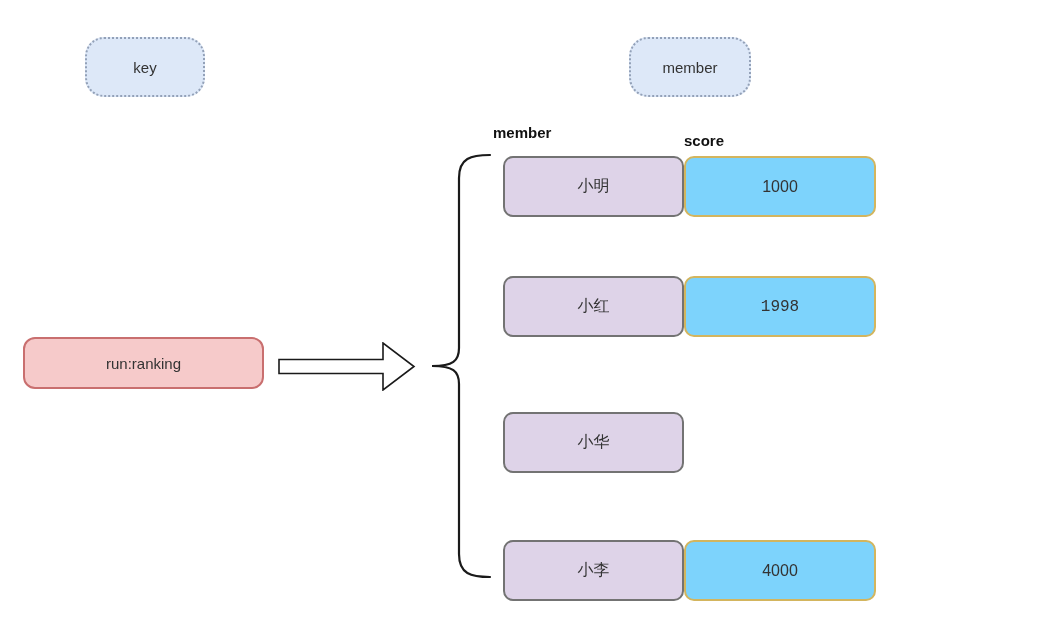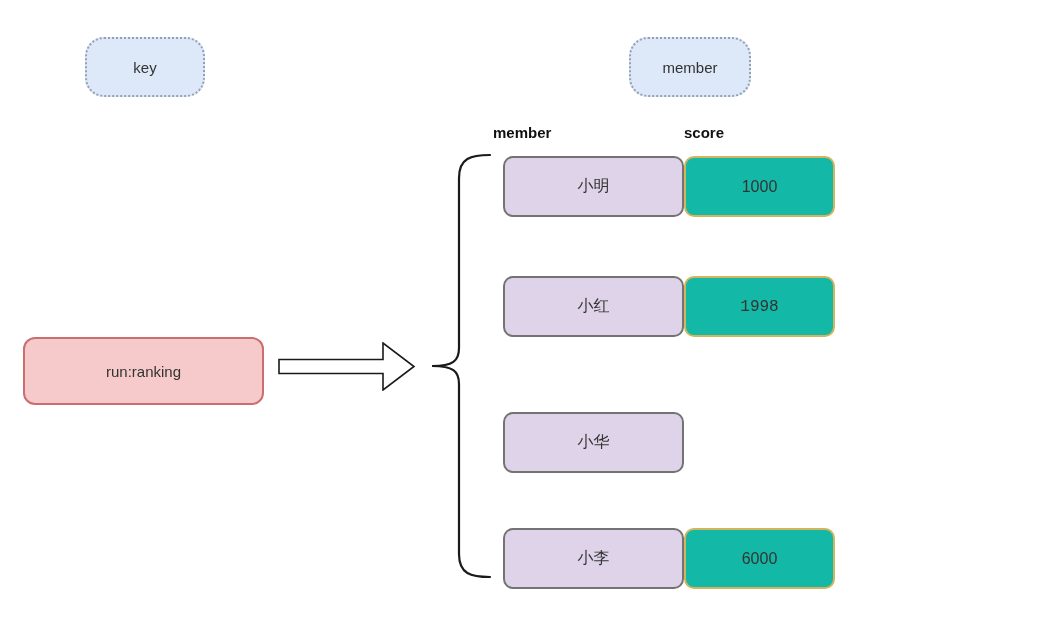--- a/index.html
+++ b/index.html
@@ -34,21 +34,21 @@
     top: 37px;
   }
   .legend-key   { left: 85px; }
   .legend-value { left: 629px; width: 122px; }
 
   
   .key-box {
     left: 23px;
     top: 337px;
     width: 241px;
-    height: 68px;
+    height: 52px;
     background: #f6caca;
     border: 2px solid #c96f6f;
     border-radius: 12px;
   }
 
   
   .arrow-holder {
     position: absolute;
     left: 278px;
     top: 342px;
@@ -67,50 +67,50 @@
   .col-header {
     position: absolute;
     top: 124px;
     font-weight: bold;
     font-size: 15px;
     color: #111111;
     text-align: left;
     width: 181px;
   }
   .col-header.member { left: 493px; }
-  .col-header.score  { left: 684px; width: 180px; }
+  .col-header.score  { left: 684px; width: 180px; margin-top: 8px; }
 
   
   .zrow { position: absolute; left: 503px; width: 361px; height: 61px; }
   .zrow-0 { top: 156px; }
   .zrow-1 { top: 276px; font-family: Liberation Mono, monospace; }
   .zrow-2 { top: 396px; margin-top: 16px; }
-  .zrow-3 { top: 528px; }
+  .zrow-3 { top: 540px; }
   .cell {
     position: absolute;
     top: 0;
     height: 61px;
     display: flex;
     align-items: center;
     justify-content: center;
     box-sizing: border-box;
     font-size: 16px;
     color: #333333;
     border-radius: 10px;
   }
   .cell.member {
     left: 0;
     width: 181px;
     background: #ded3e8;
     border: 2px solid #737373;
   }
   .cell.score {
     left: 181px;
-    width: 151px;
-    background: #14b8a6;
+    width: 192px;
+    background: #7dd3fc;
     border: 2px solid #d3b55e;
   }
 </style>
 </head>
 <body>
 
 <div class="canvas">
 
   <div class="box legend-box legend-key">
     <span>key</span>
@@ -144,16 +144,16 @@
   </div>
   <div class="zrow zrow-1">
     <div class="cell member">小红</div>
     <div class="cell score">1998</div>
   </div>
   <div class="zrow zrow-2">
     <div class="cell member">小华</div>
   </div>
   <div class="zrow zrow-3">
     <div class="cell member">小李</div>
-    <div class="cell score">6000</div>
+    <div class="cell score">4000</div>
   </div>
 
 </div>
 
 </body></html>

